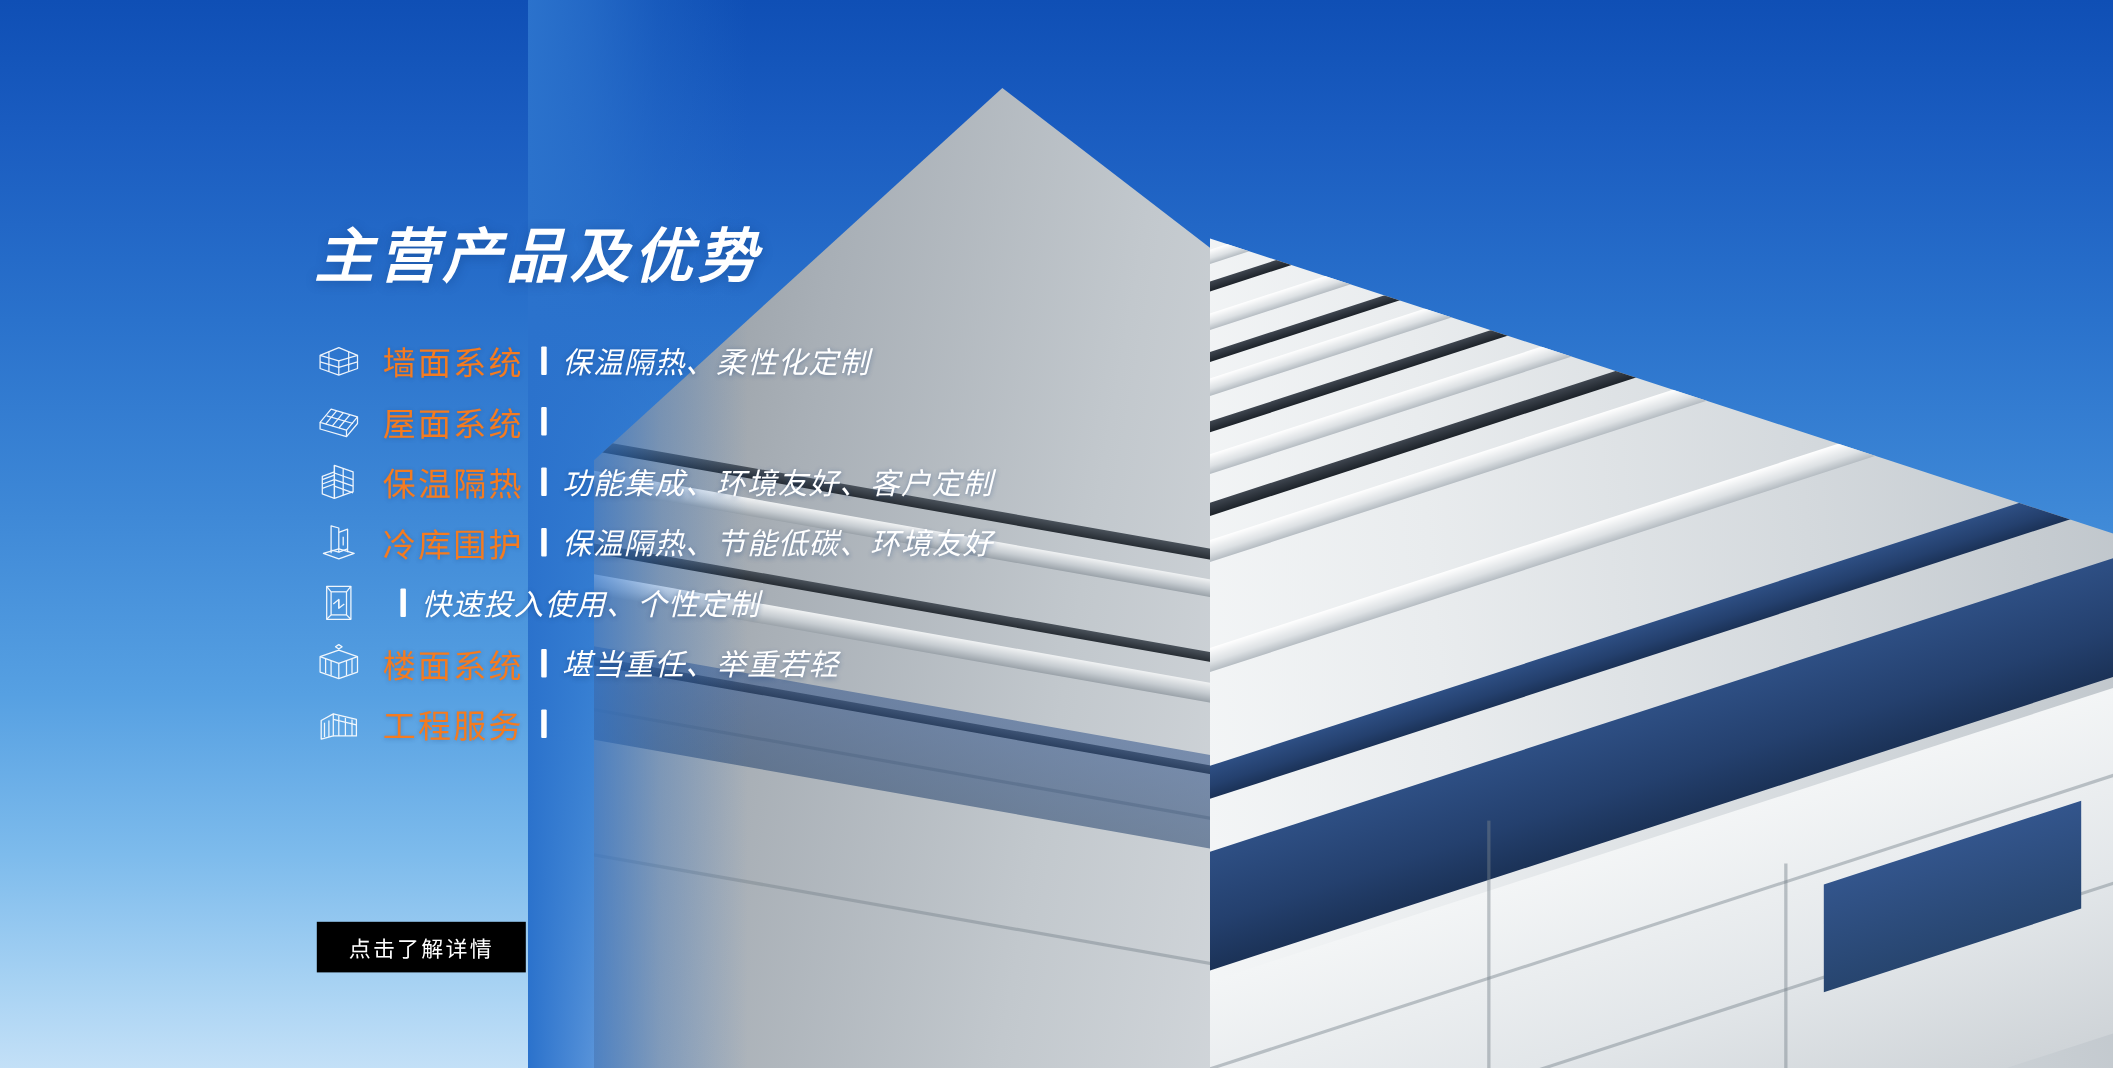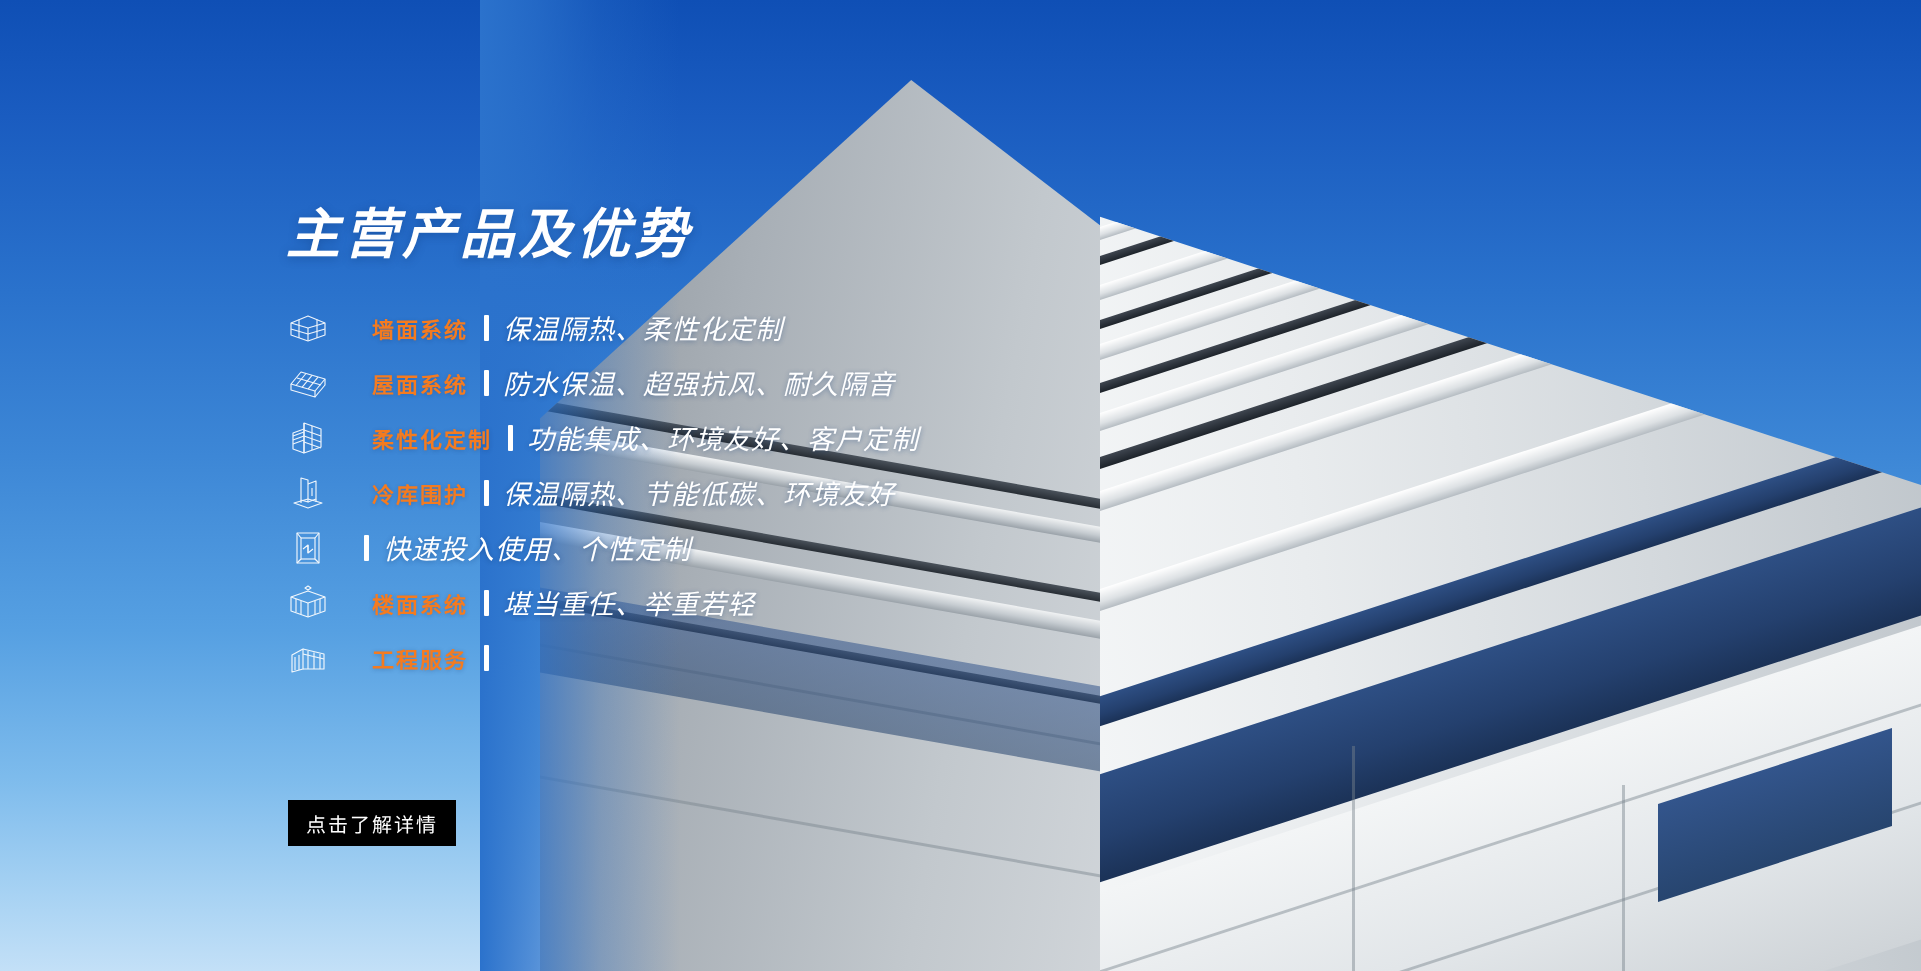--- a/index.html
+++ b/index.html
@@ -152,25 +152,24 @@
     margin-right:18px;
     display:flex;
     align-items:center;
     justify-content:center;
     opacity:.92;
   }
   .row .ic svg { display:block; }
 
   .row .name {
     color:#f47b20;
-    font-size:22px;
-    font-weight:bold;
+    font-size:30px;
+    font-weight:normal;
     letter-spacing:2px;
     text-shadow:0 1px 4px rgba(20,60,120,.30);
-    margin-left:24px;
   }
 
   .row .sep {
     display:inline-block;
     width:5px;
     height:26px;
     background:#ffffff;
     margin:0 14px 0 16px;
     flex:0 0 5px;
     border-radius:1px;
@@ -180,25 +179,25 @@
     color:#ffffff;
     font-size:27px;
     letter-spacing:1px;
     text-shadow:0 1px 5px rgba(15,55,115,.45);
     font-style:italic;
   }
 
   .cta {
     position:absolute;
     left:288px;
-    top:800px;
+    top:838px;
     display:inline-flex;
     align-items:center;
     justify-content:center;
-    width:168px;
+    width:190px;
     height:46px;
     background:#000000;
     color:#ffffff;
     font-size:20px;
     letter-spacing:2px;
     border:none;
     cursor:pointer;
     font-family:inherit;
   }
 </style>
@@ -278,39 +277,38 @@
             <path d="M3 18 L3 24 L27 31 L27 25"></path>
             <path d="M37 13 L37 19 L27 31"></path>
             <path d="M18 7.5 L8 19.5"></path>
             <path d="M24 9.3 L14 21.3"></path>
             <path d="M30 11.1 L20 23.1"></path>
             <path d="M9 12 L33 19"></path>
           </svg>
         </span>
         <span class="name">屋面系统</span>
         <span class="sep"></span>
-        <span class="desc">防水保温、超强抗风、耐久隔音</span>
       </div>
 
       <div class="row">
         <span class="ic">
           <svg width="40" height="36" viewBox="0 0 40 36" fill="none" stroke="#ffffff" stroke-width="1.15" stroke-linejoin="round">
             <path d="M16 3 L33 9 L33 27 L16 33 Z"></path>
             <path d="M16 3 L16 33"></path>
             <path d="M16 9 L5 13 L5 29 L16 33"></path>
             <path d="M5 16 L16 12"></path>
             <path d="M5 20 L16 16"></path>
             <path d="M5 24 L16 20"></path>
             <path d="M16 10 L33 16"></path>
             <path d="M16 16 L33 22"></path>
             <path d="M16 22 L33 28"></path>
             <path d="M24 6 L24 30"></path>
           </svg>
         </span>
-        <span class="name">柔性化定制</span>
+        <span class="name">保温隔热</span>
         <span class="sep"></span>
         <span class="desc">功能集成、环境友好、客户定制</span>
       </div>
 
       <div class="row">
         <span class="ic">
           <svg width="40" height="36" viewBox="0 0 40 36" fill="none" stroke="#ffffff" stroke-width="1.15" stroke-linejoin="round">
             <path d="M13 3 L20 5 L20 27 L13 25 Z"></path>
             <path d="M20 9 L28 6 L28 24 L20 27"></path>
             <path d="M6 28 L20 33 L34 28 L20 24 Z"></path>

